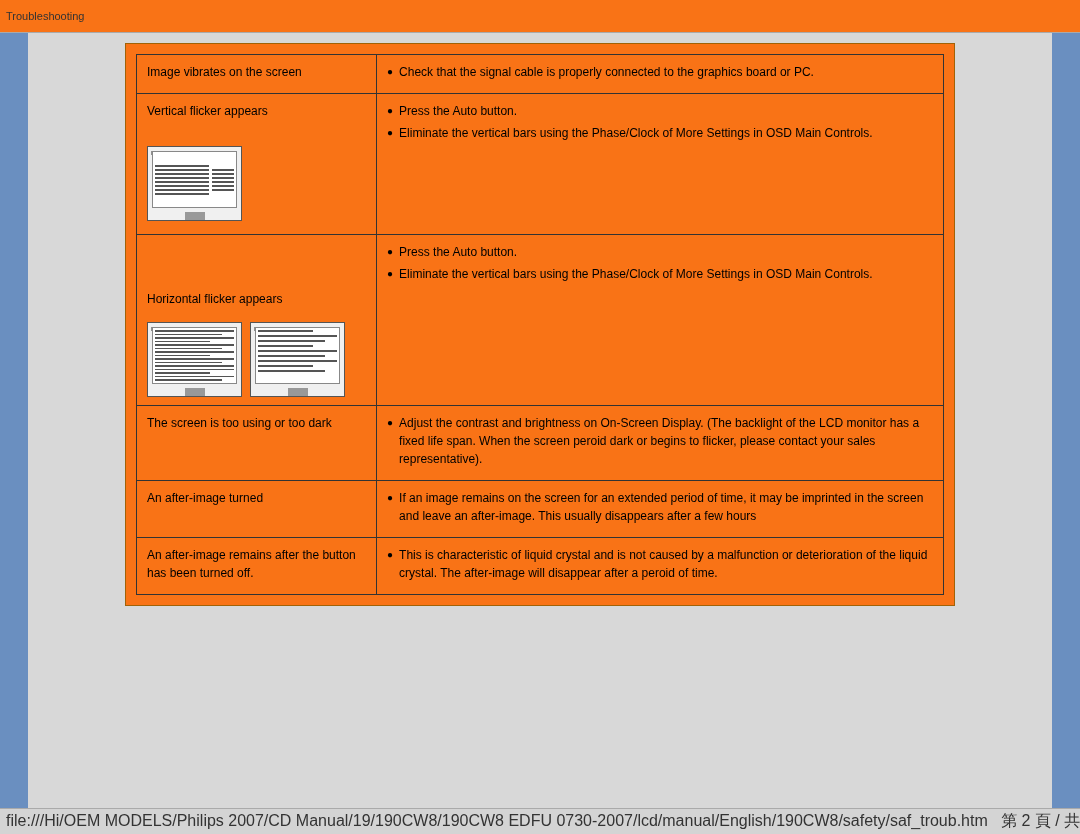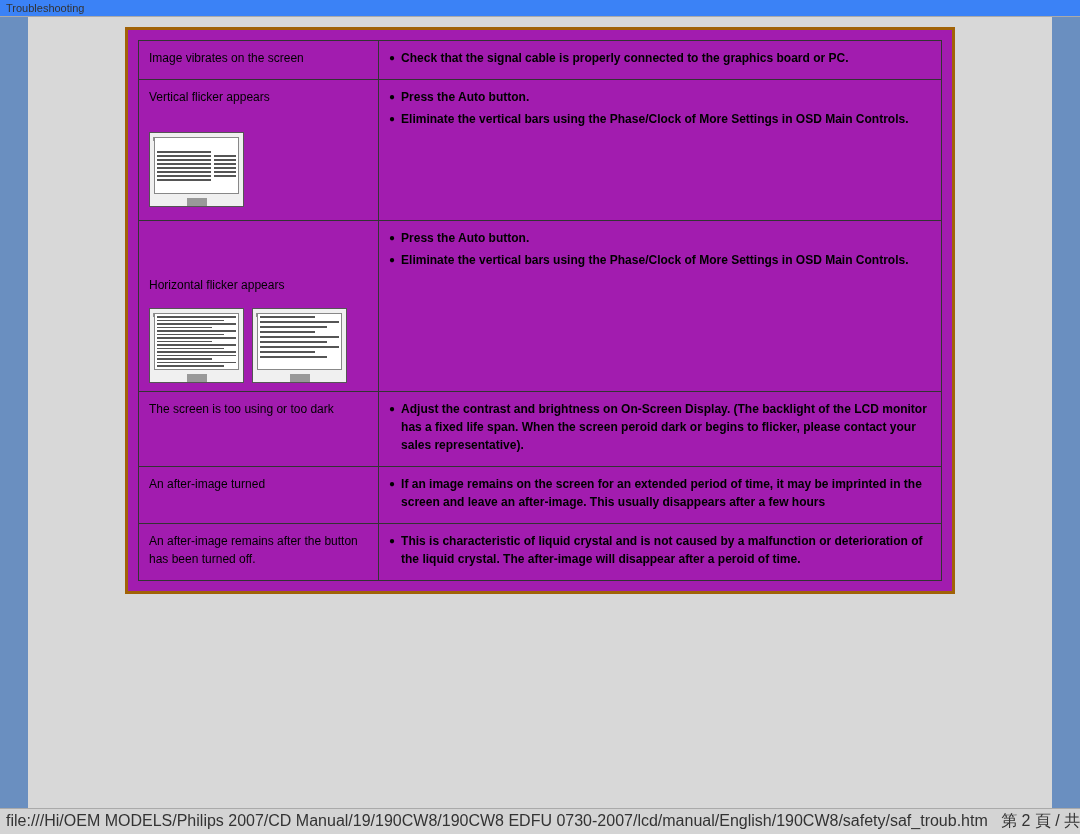--- a/index.html
+++ b/index.html
@@ -14,22 +14,22 @@
       background: #c0c0c0;
       font-family: Arial, sans-serif;
       font-size: 12px;
       color: #000;
       display: flex;
       flex-direction: column;
       overflow: hidden;
     }
 
     .top-bar {
-      background: #3b82f6;
-      padding: 2px 6px;
+      background: #f97316;
+      padding: 10px 6px;
       font-size: 11px;
       color: #333;
       border-bottom: 1px solid #aaa;
     }
 
     .main-container {
       display: flex;
       flex: 1;
       overflow: hidden;
     }
@@ -49,25 +49,25 @@
     .content-area {
       flex: 1;
       background: #d8d8d8;
       display: flex;
       flex-direction: column;
       overflow-y: auto;
       padding: 10px 0;
     }
 
     .page-content {
-      background: #a21caf;
+      background: #f97316;
       margin: 0 auto;
       width: 830px;
       padding: 10px;
-      border: 3px solid #a16207;
+      border: 1px solid #a16207;
     }
 
     .troubleshooting-table {
       width: 100%;
       border-collapse: collapse;
       border: 1px solid #333;
     }
 
     .troubleshooting-table td {
       border: 1px solid #333;
@@ -76,21 +76,20 @@
       font-size: 12px;
       line-height: 1.5;
     }
 
     .left-col {
       width: 240px;
     }
 
     .right-col {
       width: auto;
-      font-weight: bold;
     }
 
     .bullet-item {
       display: flex;
       align-items: flex-start;
       margin-bottom: 4px;
     }
 
     .bullet-item::before {
       content: "●";

